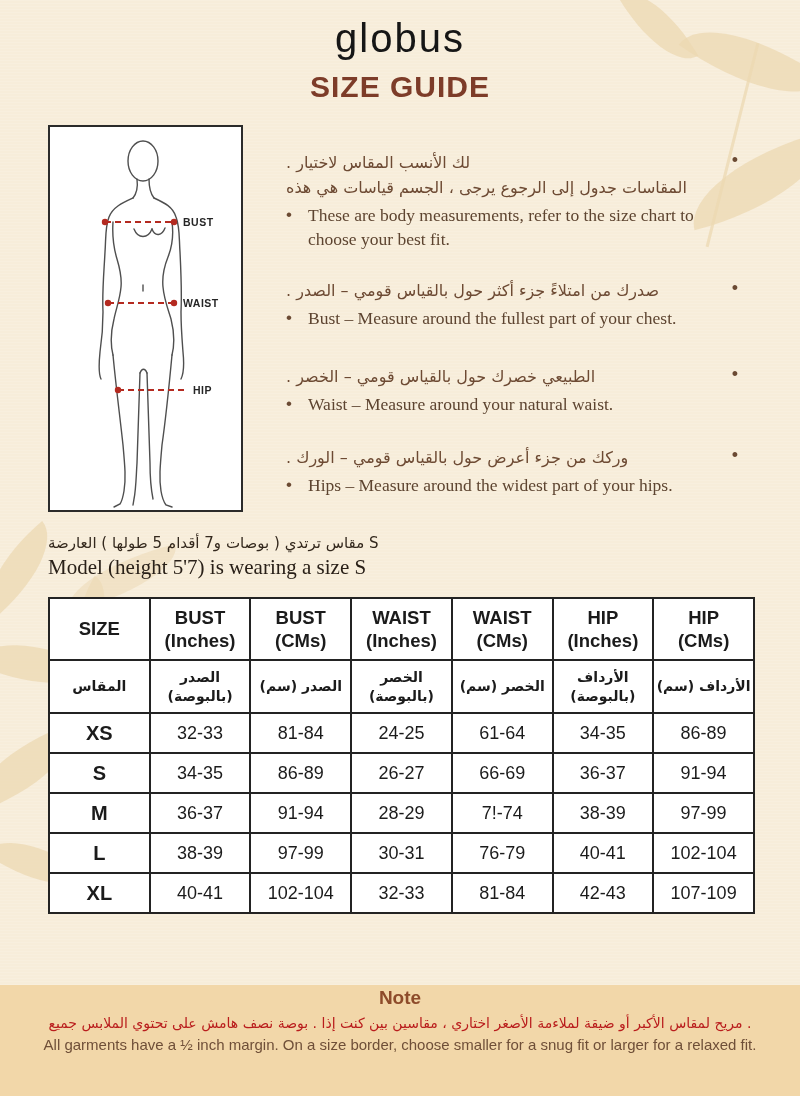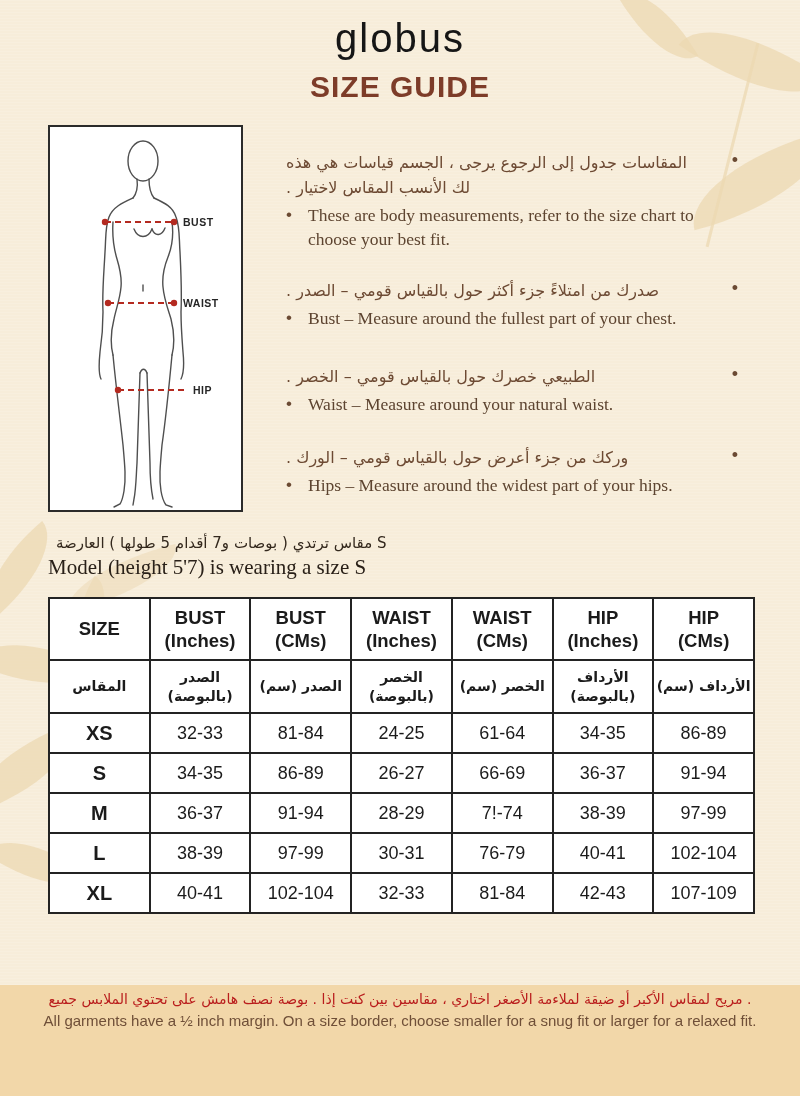--- a/index.html
+++ b/index.html
@@ -28,21 +28,21 @@
   .group:nth-child(3){margin-bottom:29px;}
   .ar-block{position:relative;padding-right:26px;}
   .ar-bullet{position:absolute;right:6px;top:0;font-size:18px;color:#6b4a33;}
   .ar-text{font-family:"DejaVu Sans", sans-serif;font-size:16px;line-height:25px;
     color:#6d4a33;text-align:left;}
   .en-line{display:flex;margin-top:3px;}
   .en-bullet{width:22px;flex:0 0 22px;font-size:17px;color:#6b4a33;line-height:24px;}
   .en-text{font-family:"Liberation Serif", serif;font-size:17.5px;line-height:24px;color:#5d4430;}
   
   .model-info{position:absolute;left:48px;top:531px;width:420px;z-index:1;}
-  .model-ar{font-family:"DejaVu Sans", sans-serif;font-size:15px;line-height:24px;color:#33281d;margin-left:8px;}
+  .model-ar{font-family:"DejaVu Sans", sans-serif;font-size:15px;line-height:24px;color:#33281d;}
   .model-en{font-family:"Liberation Serif", serif;font-size:21px;line-height:24px;color:#292018;}
   
   .size-table{position:absolute;left:48px;top:597px;width:707px;z-index:1;
     border-collapse:collapse;table-layout:fixed;}
   .size-table th,.size-table td{border:2px solid #232323;background:#ffffff;
     text-align:center;vertical-align:middle;padding:0;color:#1b1b1b;}
   .hdr-en th{height:60px;font-size:18.5px;font-weight:700;line-height:1.25;}
   .hdr-ar th{height:51px;font-family:"DejaVu Sans", sans-serif;font-size:14px;
     font-weight:700;line-height:1.3;}
   .size-table td{height:38px;font-size:18px;}
@@ -112,22 +112,22 @@
         <text x="133" y="180">WAIST</text>
         <text x="143" y="267">HIP</text>
       </g>
     </svg>
   </div>
 
   <div class="guide">
     <div class="group">
       <div class="ar-block">
         <span class="ar-bullet">•</span>
+        <div class="ar-text"><bdi>.</bdi> <bdi>لاختيار</bdi> <bdi>المقاس</bdi> <bdi>الأنسب</bdi> <bdi>لك</bdi></div>
         <div class="ar-text"><bdi>هذه</bdi> <bdi>هي</bdi> <bdi>قياسات</bdi> <bdi>الجسم</bdi> <bdi>،</bdi> <bdi>يرجى</bdi> <bdi>الرجوع</bdi> <bdi>إلى</bdi> <bdi>جدول</bdi> <bdi>المقاسات</bdi></div>
-        <div class="ar-text"><bdi>.</bdi> <bdi>لاختيار</bdi> <bdi>المقاس</bdi> <bdi>الأنسب</bdi> <bdi>لك</bdi></div>
       </div>
       <div class="en-line">
         <span class="en-bullet">•</span>
         <div class="en-text">These are body measurements, refer to the size chart to choose your best fit.</div>
       </div>
     </div>
     <div class="group">
       <div class="ar-block">
         <span class="ar-bullet">•</span>
         <div class="ar-text"><bdi>.</bdi> <bdi>الصدر</bdi> <bdi>–</bdi> <bdi>قومي</bdi> <bdi>بالقياس</bdi> <bdi>حول</bdi> <bdi>أكثر</bdi> <bdi>جزء</bdi> <bdi>امتلاءً</bdi> <bdi>من</bdi> <bdi>صدرك</bdi></div>
@@ -270,17 +270,18 @@
           <td>102-104</td>
           <td>32-33</td>
           <td>81-84</td>
           <td>42-43</td>
           <td>107-109</td>
         </tr>
       </tbody>
   </table>
 
   <div class="note">
+    <div class="note-h-en">Note</div>
     <div class="note-ar"><bdi>جميع</bdi> <bdi>الملابس</bdi> <bdi>تحتوي</bdi> <bdi>على</bdi> <bdi>هامش</bdi> <bdi>نصف</bdi> <bdi>بوصة</bdi> <bdi>.</bdi> <bdi>إذا</bdi> <bdi>كنت</bdi> <bdi>بين</bdi> <bdi>مقاسين</bdi> <bdi>،</bdi> <bdi>اختاري</bdi> <bdi>الأصغر</bdi> <bdi>لملاءمة</bdi> <bdi>ضيقة</bdi> <bdi>أو</bdi> <bdi>الأكبر</bdi> <bdi>لمقاس</bdi> <bdi>مريح</bdi> <bdi>.</bdi></div>
     <div class="note-en">All garments have a ½ inch margin. On a size border, choose smaller for a snug fit or larger for a relaxed fit.</div>
   </div>
 
 </div>
 
 </body></html>

